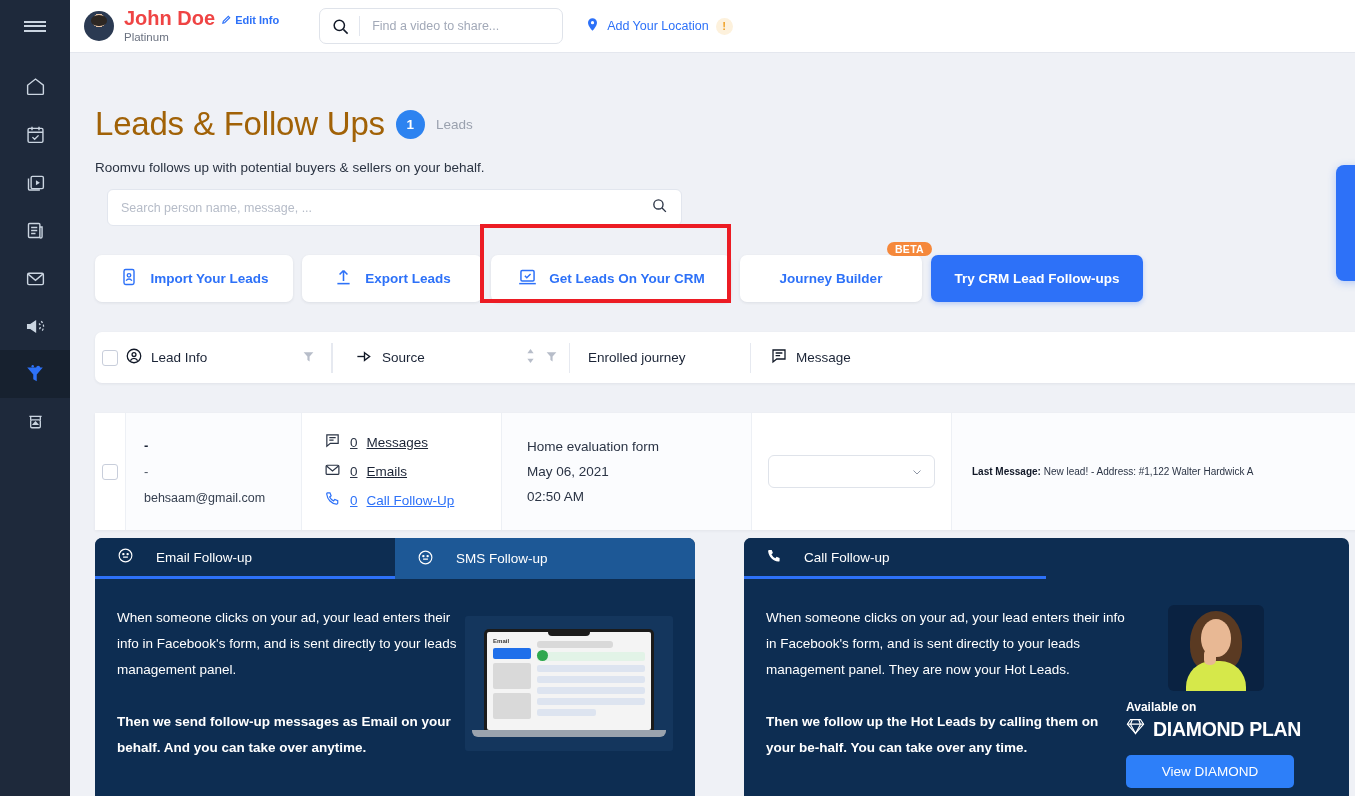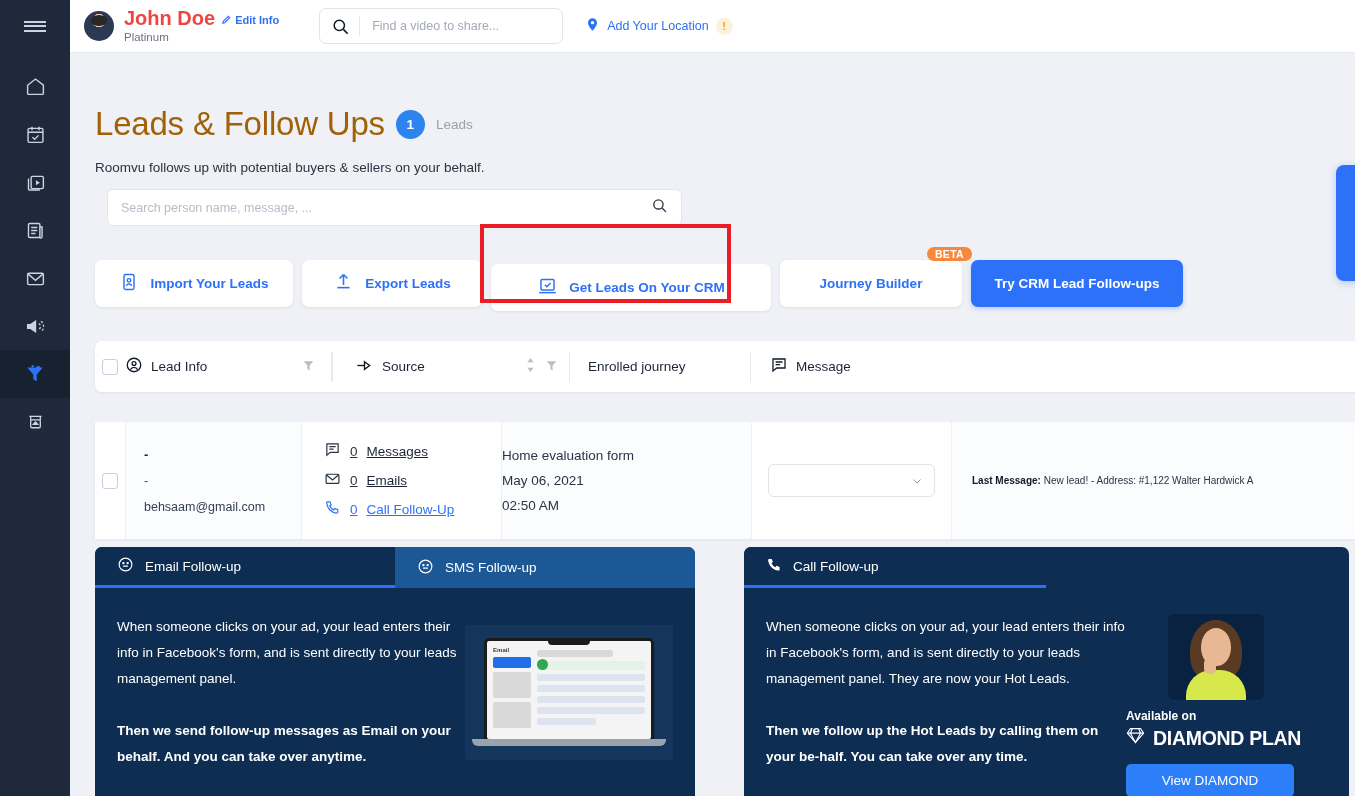--- a/index.html
+++ b/index.html
@@ -111,21 +111,21 @@
   .abtn {
     height: 47px; background: #fff; border-radius: 7px;
     display: flex; align-items: center; justify-content: center; gap: 11px;
     padding: 0 20px; cursor: pointer;
     box-shadow: 0 1px 3px rgba(30,41,59,.09);
     color: #2d71f8; font-size: 13.5px; font-weight: bold;
     position: relative;
   }
   .abtn.w1 { width: 198px; }
   .abtn.w2 { width: 180px; }
-  .abtn.w3 { width: 280px; margin-top: 9px; }
+  .abtn.w3 { width: 240px; }
   .abtn.w4 { width: 182px; }
   .abtn.primary {
     background: #2d71f8; color: #fff; width: 212px;
     box-shadow: 0 2px 5px rgba(45,113,248,.28);
   }
   .beta {
     position: absolute; top: -13px; right: -10px;
     background: #f5883b; color: #fff; font-size: 10.5px; font-weight: bold;
     padding: 1px 8px; border-radius: 11px; letter-spacing: .3px;
   }
@@ -177,21 +177,21 @@
   }
   .msgtext { font-size: 10px; color: #2b3445; white-space: nowrap; }
   .msgtext b { color: #111827; }
 
   
   .cards { display: flex; gap: 49px; margin: 8px 0 0 25px; }
   .card { width: 600px; border-radius: 7px; overflow: hidden; background: #0d2d52; }
   .card.right-card { width: 605px; }
   .tabs { display: flex; height: 41px; }
   .tab {
-    display: flex; align-items: center; gap: 11px;
+    display: flex; align-items: center; gap: 22px;
     padding: 0 22px; height: 41px; cursor: pointer;
     color: #fff; font-size: 13.5px;
   }
   .tab.active { background: #0d2d52; border-bottom: 3px solid #2d71f8; }
   .tab.inactive { background: #1d5896; }
   .tab.fill { flex: 1; }
   .card-body { display: flex; padding: 26px 22px 26px 22px; }
   .card-body p {
     color: #fff; font-size: 13.5px; line-height: 26px; max-width: 360px;
   }
@@ -528,21 +528,21 @@
           <div class="statline">
             <span>
               <svg width="17" height="17" viewBox="0 0 24 24" fill="none" stroke="#2d71f8" stroke-width="1.7">
                   <path d="M5 4h3.4l1.7 4.2-2.1 1.6a11.6 11.6 0 0 0 5.6 5.6l1.6-2.1L19.4 15v3.4a1.6 1.6 0 0 1-1.8 1.6C10.4 19.2 4.8 13.6 4 6.3A1.6 1.6 0 0 1 5 4z"></path>
                 </svg>
             </span>
             <span class="statnum blue">0</span>
             <span class="statlabel blue">Call Follow-Up</span>
           </div>
         </div>
-        <div class="cell" style="width:250px;flex-direction:column;align-items:flex-start;justify-content:center;">
+        <div class="cell" style="width:250px;flex-direction:column;align-items:flex-start;justify-content:center;padding-left:25px">
           <div class="srcline">Home evaluation form</div>
           <div class="srcline">May 06, 2021</div>
           <div class="srcline">02:50 AM</div>
         </div>
         <div class="cell white" style="width:200px;justify-content:center">
           <div class="jsel">
             <svg width="12" height="12" viewBox="0 0 24 24" fill="none" stroke="#8e96a5" stroke-width="2">
                 <path d="M5 9l7 7 7-7"></path>
               </svg>
           </div>

